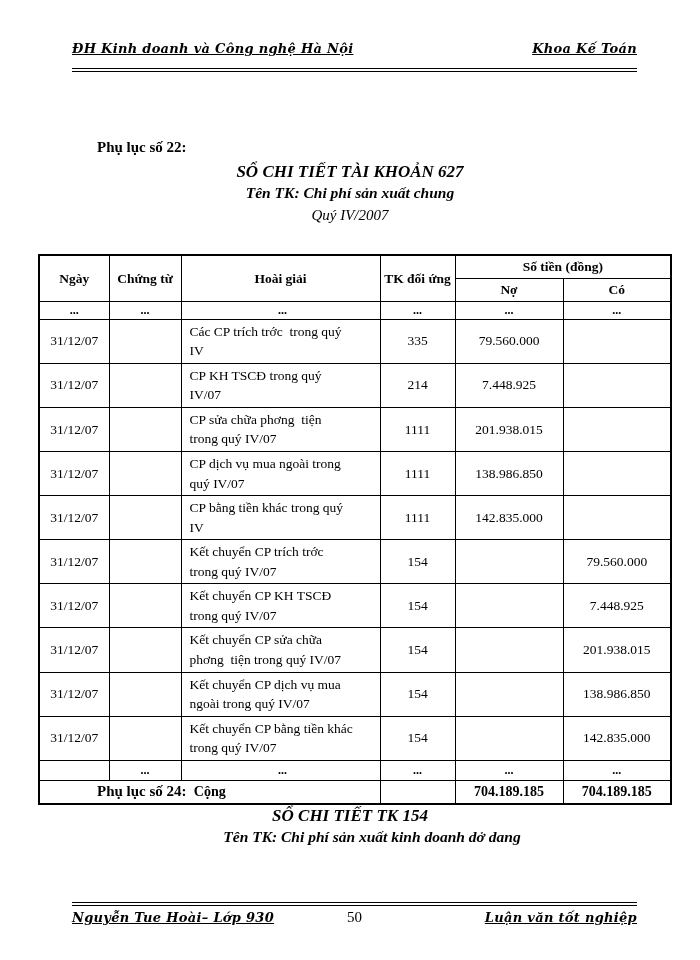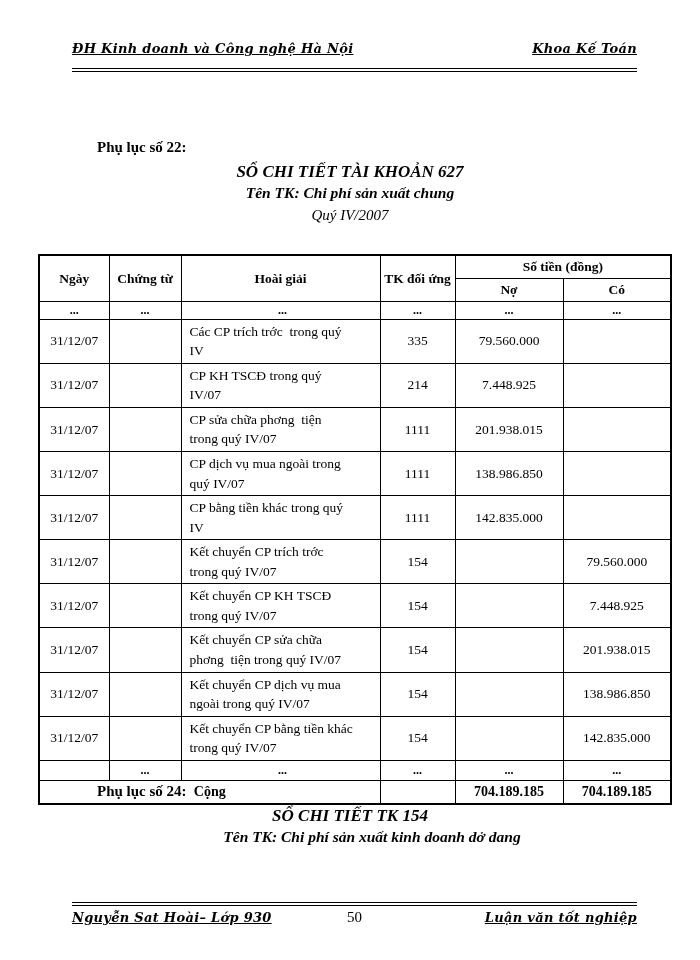--- a/index.html
+++ b/index.html
@@ -248,18 +248,18 @@
         <td class="c-num">704.189.185</td>
       </tr>
     </tbody>
   </table>
 
   <div class="appendix-label label-24">Phụ lục số 24:</div>
   <div class="center-line doc-title title-24">SỔ CHI TIẾT TK 154</div>
   <div class="center-line doc-subtitle subtitle-24">Tên TK: Chi phí sản xuất kinh doanh dở dang</div>
 
   <div class="doc-footer">
-    <span class="f-left script-text">Nguyễn Sat Hoài– Lớp 930</span>
+    <span class="f-left script-text">Nguyễn Tue Hoài– Lớp 930</span>
     <span class="page-number">50</span>
     <span class="f-right script-text">Luận văn tốt nghiệp</span>
   </div>
 
 </div>
 
 </body></html>

